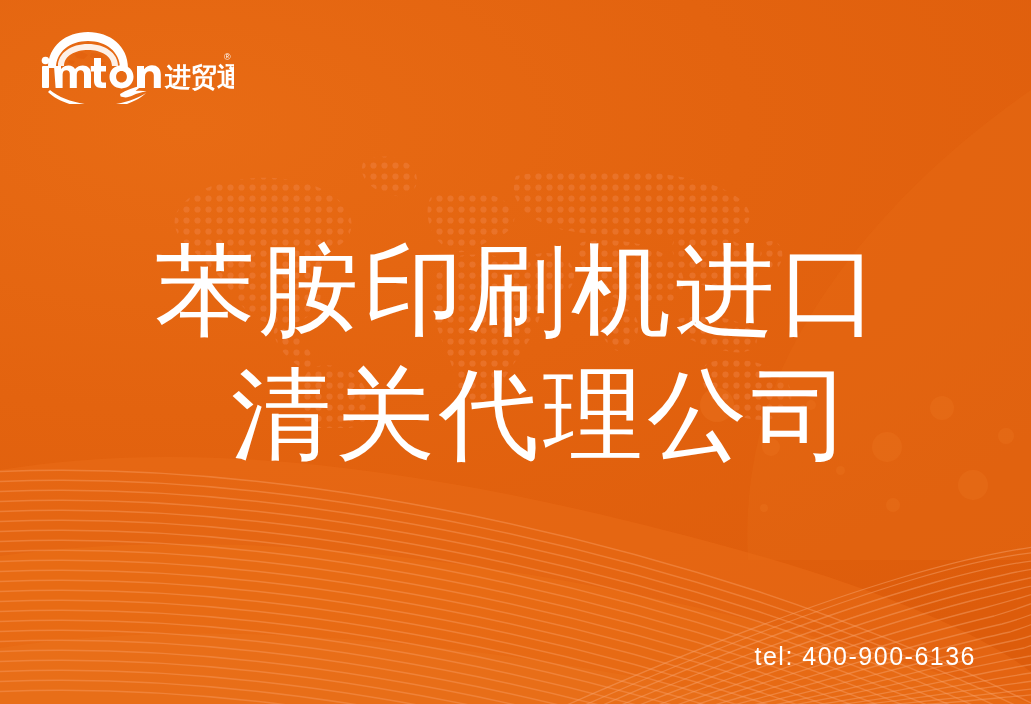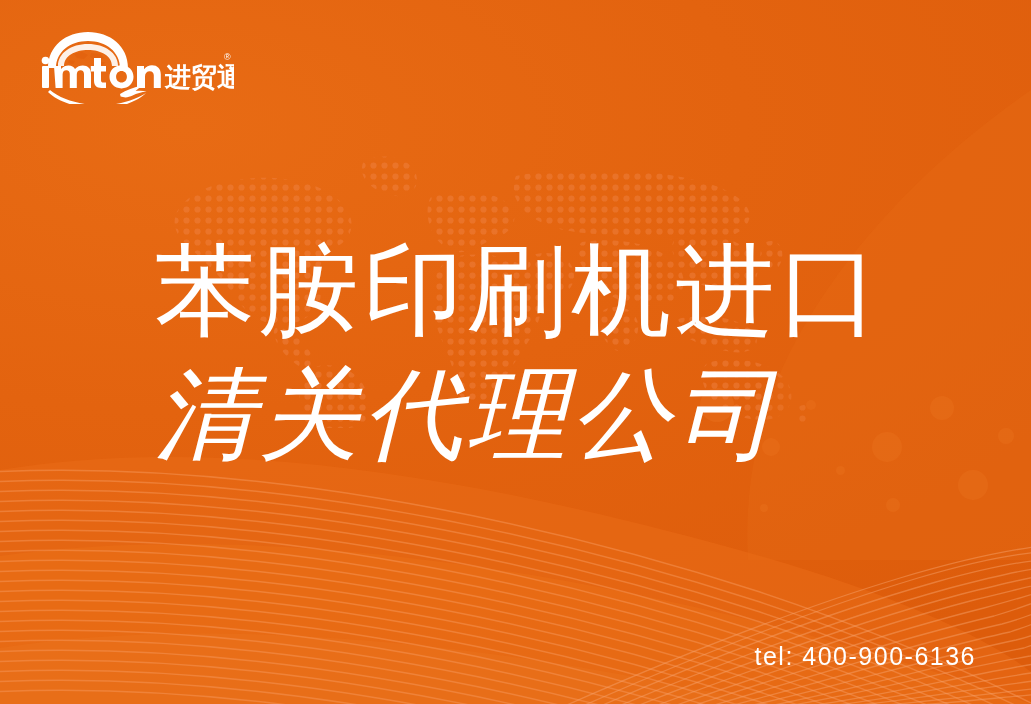--- a/index.html
+++ b/index.html
@@ -68,21 +68,21 @@
     width:740px;
     color:#ffffff;
     font-family:"Liberation Sans","DejaVu Sans",sans-serif;
     font-size:100px;
     line-height:124px;
     letter-spacing:4px;
     font-weight:400;
     white-space:nowrap;
   }
   .headline .l1{ display:block; }
-  .headline .l2{ display:block; text-align:left; padding-right:40px;font-style:italic; }
+  .headline .l2{ display:block; text-align:right; padding-right:40px; }
 
   
   .tel{
     position:absolute;
     right:55px; bottom:33px;
     color:#ffffff;
     font-size:25px;
     letter-spacing:1.5px;
     font-weight:400;
     white-space:nowrap;

